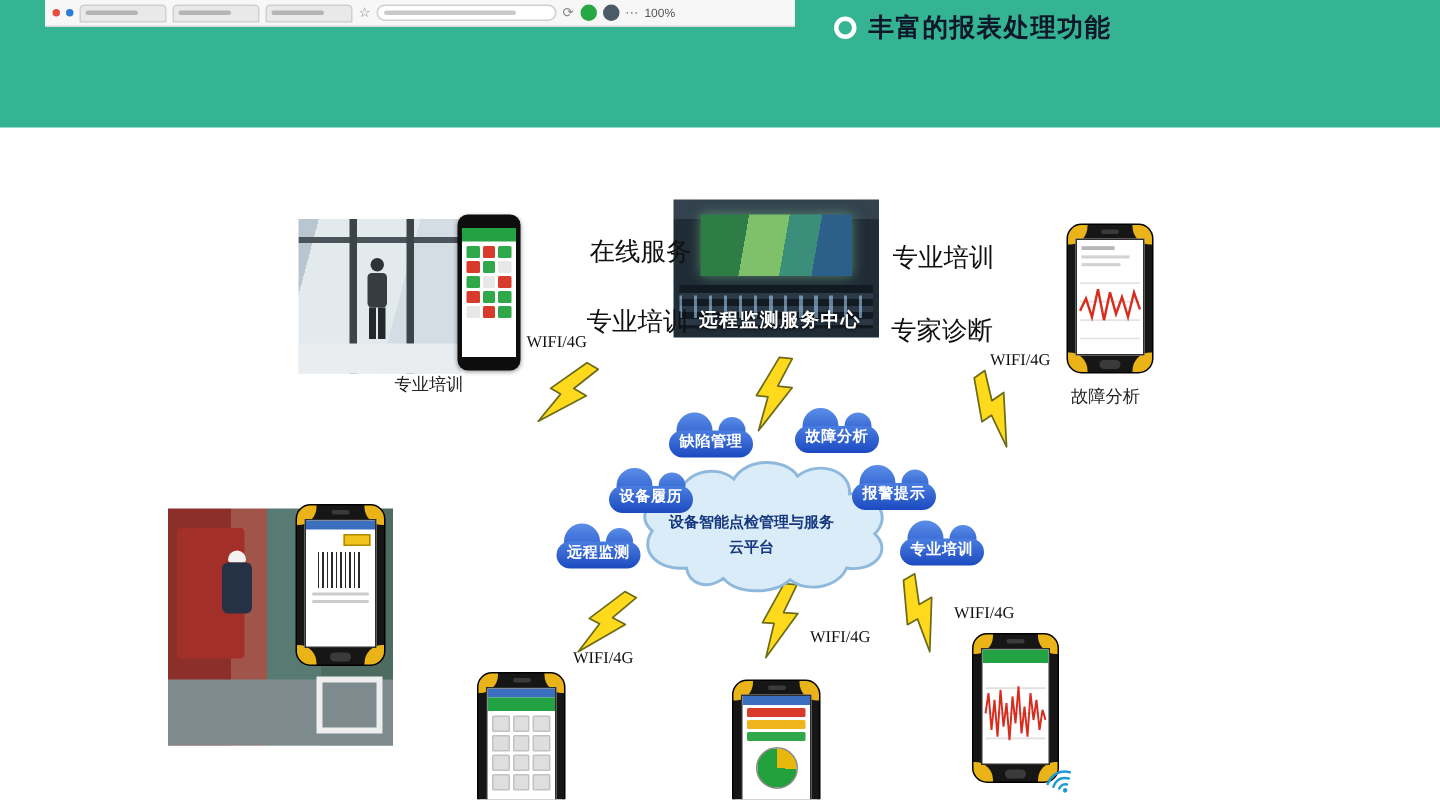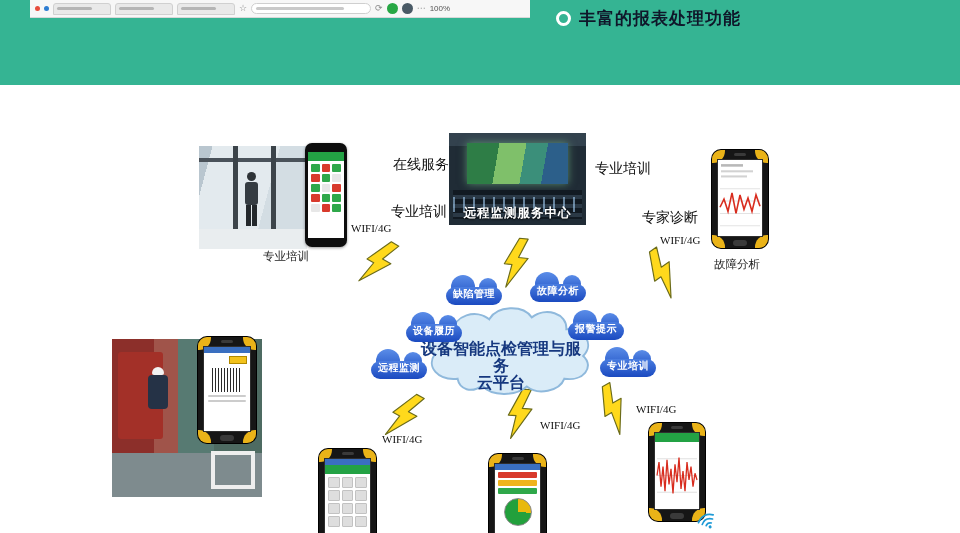--- a/index.html
+++ b/index.html
@@ -21,28 +21,28 @@
          flex:0 0 auto;display:flex;align-items:center;padding:0 3px;box-sizing:border-box;}
   .b-tab .b-txt{width:70%;height:3px;background:#b5b5b5;border-radius:2px;}
   .b-glyph{font-size:9px;color:#8a8a8a;line-height:1;flex:0 0 auto;}
   .b-url{flex:1 1 auto;max-width:120px;height:11px;background:#ffffff;border:1px solid #cfcfcf;
          border-radius:6px;display:flex;align-items:center;padding:0 4px;box-sizing:border-box;}
   .b-url .b-txt{width:80%;height:3px;background:#c9c9c9;border-radius:2px;}
   .b-avatar{width:11px;height:11px;border-radius:50%;flex:0 0 auto;}
   .b-zoom{font-size:8px;color:#555555;flex:0 0 auto;}
 
   
-  .lbl{position:absolute;font-family:"Liberation Serif",serif;color:#101010;font-size:14px;white-space:nowrap;}
+  .lbl{position:absolute;font-family:"Liberation Serif",serif;color:#101010;font-size:17px;white-space:nowrap;}
   .lbl.sm{font-size:11px;}
   .lbl.cap{font-size:11.5px;color:#222222;}
 
   
   .big-cloud{position:absolute;left:420px;top:300px;width:178px;height:102px;}
   .bc-text{position:absolute;left:0;right:16px;top:40px;text-align:center;color:#16387f;
-           font-weight:bold;font-size:16px;line-height:17px;}
+           font-weight:bold;font-size:10px;line-height:17px;}
   .mini-cloud{position:absolute;width:56px;height:31px;}
   .mc-bump1{position:absolute;left:5px;top:0;width:24px;height:24px;border-radius:50%;
             background:linear-gradient(180deg,#5b8de8,#1d4fc4);}
   .mc-bump2{position:absolute;right:5px;top:3px;width:18px;height:18px;border-radius:50%;
             background:linear-gradient(180deg,#5b8de8,#1d4fc4);}
   .mc-body{position:absolute;left:0;bottom:1px;width:100%;height:18px;border-radius:10px;
            background:linear-gradient(180deg,#4a7de0,#1b4ac0);}
   .mc-label{position:absolute;left:0;right:0;bottom:5px;text-align:center;color:#ffffff;
             font-size:10px;font-weight:bold;letter-spacing:.5px;}
 
@@ -93,22 +93,22 @@
             background:linear-gradient(90deg,#23282c 0 45%,transparent 45% 55%,#23282c 55% 100%);}
 
   .photo-room{background:linear-gradient(180deg,#33424e 0 14%,#202c36 14% 100%);}
   .bigscreen{position:absolute;left:13%;top:11%;width:74%;height:44%;
              background:linear-gradient(100deg,#2e7d46 0 30%,#7fc06a 30% 55%,#3b8f7a 55% 75%,#2c5f8a 75% 100%);
              box-shadow:0 0 8px rgba(130,210,150,.55);}
   .desks{position:absolute;left:3%;right:3%;bottom:6%;height:32%;
          background:repeating-linear-gradient(180deg,#121a22 0 5px,#2b3946 5px 9px);}
   .desk-monitors{position:absolute;left:3%;right:3%;bottom:14%;height:16%;
          background:repeating-linear-gradient(90deg,rgba(170,215,255,.55) 0 2px,transparent 2px 10px);}
-  .room-caption{position:absolute;left:0;right:0;bottom:3px;text-align:center;color:#ffffff;
-                font-size:12.5px;font-weight:bold;text-shadow:0 1px 2px rgba(0,0,0,.8);letter-spacing:1px;}
+  .room-caption{position:absolute;left:0;right:0;bottom:3px;color:#ffffff;
+                font-size:12.5px;font-weight:bold;text-shadow:0 1px 2px rgba(0,0,0,.8);letter-spacing:1px;padding-left:17px;}
 
   .photo-worker{background:linear-gradient(90deg,#8c2f2a 0 28%,#a0544a 28% 44%,#577a72 44% 68%,#4e6b62 68% 100%);}
   .worker-floor{position:absolute;left:0;right:0;bottom:0;height:28%;background:#7e8b8e;}
   .red-machine{position:absolute;left:4%;top:8%;width:30%;height:55%;background:#a33028;border-radius:3px;}
   .helmet{width:12px;height:8px;border-radius:6px 6px 2px 2px;background:#f2f2f2;margin:0 auto;}
   .worker-body{width:20px;height:34px;background:#253246;border-radius:4px;margin:0 auto;}
   .rack{position:absolute;right:5%;bottom:5%;width:36px;height:30px;border:4px solid #eeeeee;background:transparent;}
 
   
   .wifi-icon{position:absolute;transform:rotate(-28deg);}
@@ -208,21 +208,21 @@
         <line x1="2" y1="64" x2="42" y2="64" stroke="#e3e3e3" stroke-width="1"></line>
         <path d="M2 46 L6 38 L10 50 L14 32 L18 52 L22 34 L26 48 L30 37 L34 50 L38 34 L42 45" fill="none" stroke="#d82c1e" stroke-width="1.6"></path>
       </svg>
     </div>
   </div>
   <div class="lbl cap" style="left:714px;top:257px;">故障分析</div>
 
   <div class="lbl" style="left:393px;top:156px;">在线服务</div>
   <div class="lbl" style="left:595px;top:160px;">专业培训</div>
   <div class="lbl" style="left:391px;top:203px;">专业培训</div>
-  <div class="lbl" style="left:594px;top:209px;margin-left:48px;">专家诊断</div>
+  <div class="lbl" style="left:594px;top:209px;">专家诊断</div>
 
   <div class="lbl sm" style="left:351px;top:222px;">WIFI/4G</div>
   <div class="lbl sm" style="left:660px;top:234px;">WIFI/4G</div>
   <div class="lbl sm" style="left:382px;top:433px;">WIFI/4G</div>
   <div class="lbl sm" style="left:540px;top:419px;">WIFI/4G</div>
   <div class="lbl sm" style="left:636px;top:403px;">WIFI/4G</div>
 
   <div class="bolt" style="left:365px;top:238px;width:26px;height:50px;transform:rotate(30deg);">
     <svg viewBox="0 0 24 52">
         <path d="M13 0 L0 28 L8 28 L4 52 L24 20 L14 20 L22 0 Z" fill="#ffd91c" stroke="#6b6b1a" stroke-width="1.2" stroke-linejoin="round"></path>

